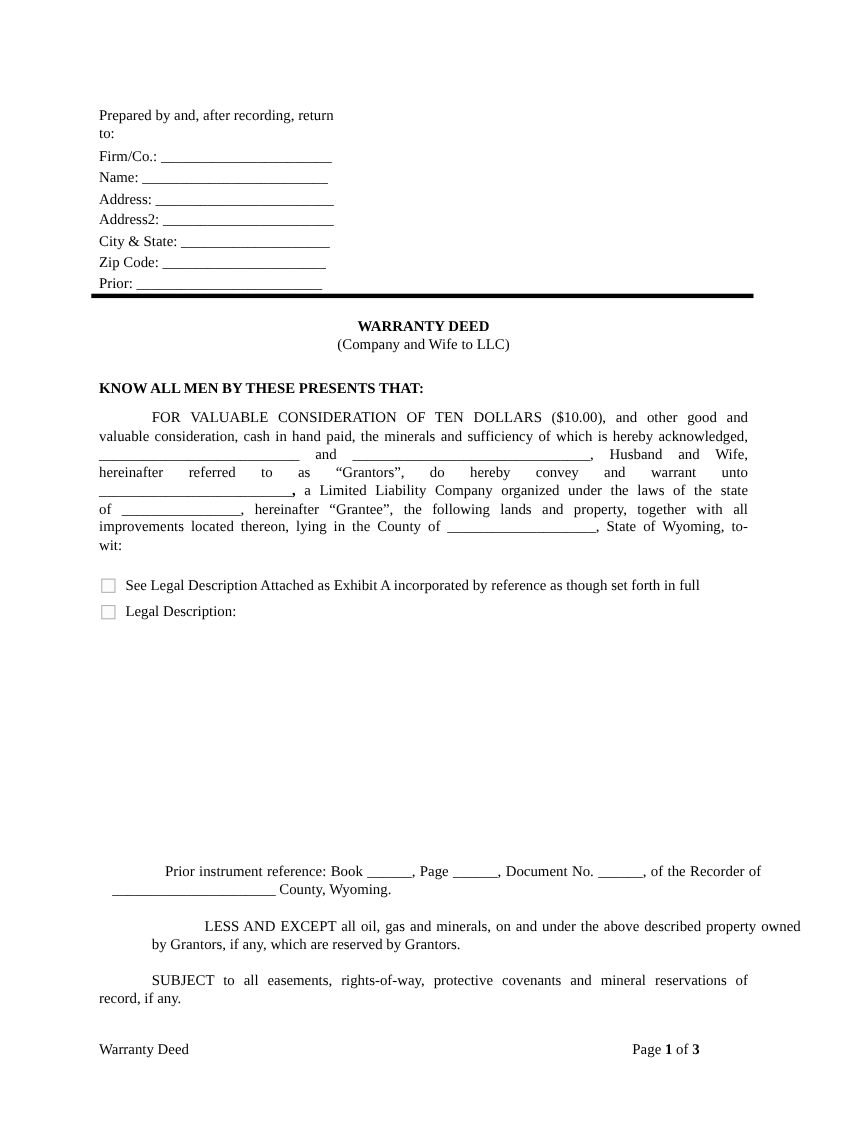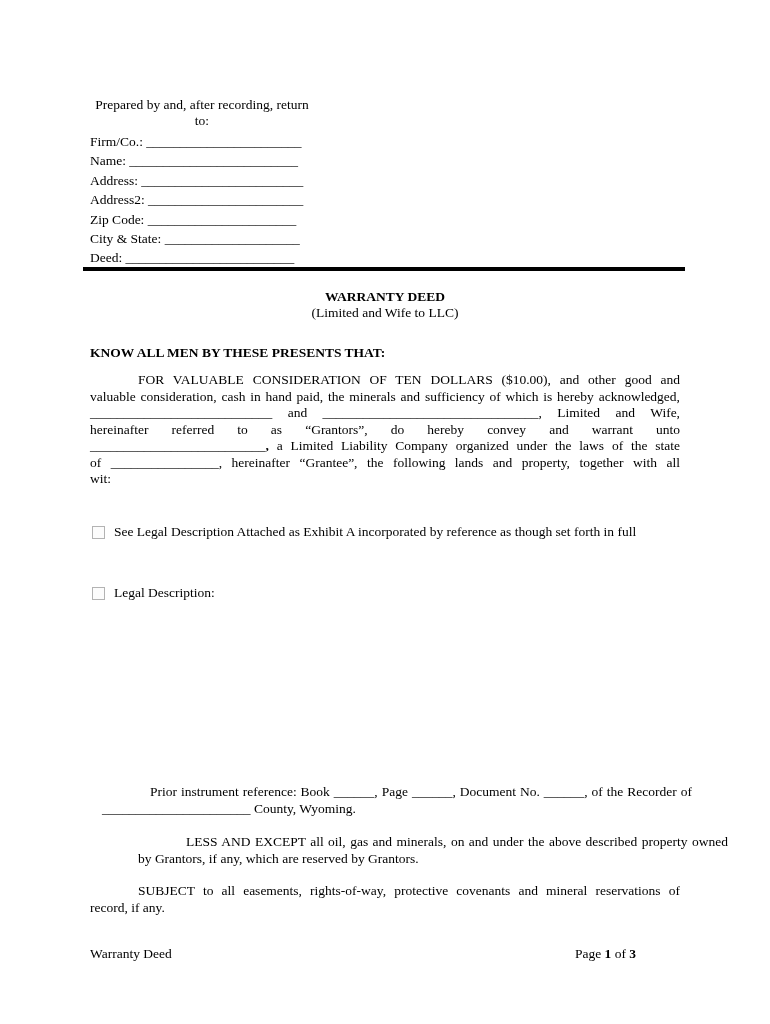--- a/index.html
+++ b/index.html
@@ -9,21 +9,21 @@
     width: 770px;
     height: 1024px;
     background: #ffffff;
     color: #000000;
     font-family: "Liberation Serif", "DejaVu Serif", serif;
     font-size: 13.5px;
     overflow: hidden;
   }
   
   .return-block { position: absolute; left: 90px; top: 97px; width: 224px; }
-  .prepared { line-height: 15.5px; margin-bottom: 4px; text-align: center; }
+  .prepared { line-height: 15.5px; margin-bottom: 4px; }
   .hfield { line-height: 19.4px; white-space: nowrap; }
   
   .rule { position: absolute; left: 83px; top: 267px; width: 602px; height: 4px; background: #000000; }
   
   .titleblock { position: absolute; left: 0; top: 289px; width: 770px; text-align: center; line-height: 16.4px; }
   .doc-title { font-weight: bold; }
   
   .heading { position: absolute; left: 90px; top: 345px; width: 590px; font-weight: bold; }
   
   .para { position: absolute; left: 90px; width: 590px; }
@@ -31,62 +31,63 @@
   .stretch { text-align: justify; text-align-last: justify; }
   .indent { text-indent: 48px; }
   .para1 { top: 372px; }
   .prior { top: 784px; margin-left: 12px; }
   .less { top: 834px; margin-left: 48px; }
   .subject { top: 883px; }
   .bold { font-weight: bold; }
   
   .cbrow { position: absolute; left: 90px; width: 590px; display: flex; align-items: flex-start; }
   .cbrow1 { top: 524px; }
-  .cbrow2 { top: 548px; margin-top: 37px; }
+  .cbrow2 { top: 548px; }
   .checkbox {
     flex: none; width: 13px; height: 13px;
     border: 1px solid #b3b3b3; background: #fcfcfc;
     margin: 2px 9px 0 2px;
   }
   .cblabel { line-height: 16.55px; }
   
   .footer { position: absolute; left: 90px; top: 946px; width: 546px; display: flex; justify-content: space-between; }
 </style>
 </head>
 <body>
 
 <div class="page">
 
   <div class="return-block">
     <div class="prepared">Prepared by and, after recording, return to:</div>
     <div class="hfield">Firm/Co.: _______________________</div>
     <div class="hfield">Name: _________________________</div>
     <div class="hfield">Address: ________________________</div>
     <div class="hfield">Address2: _______________________</div>
+    <div class="hfield">City &amp; State: ____________________</div>
     <div class="hfield">Zip Code: ______________________</div>
-    <div class="hfield">City &amp; State: ____________________</div>
-    <div class="hfield">Deed: _________________________</div>
+    <div class="hfield">Prior: _________________________</div>
   </div>
 
   <div class="rule"></div>
 
   <div class="titleblock">
     <div class="doc-title">WARRANTY DEED</div>
-    <div class="doc-subtitle">(Limited and Wife to LLC)</div>
+    <div class="doc-subtitle">(Company and Wife to LLC)</div>
   </div>
 
   <div class="heading">KNOW ALL MEN BY THESE PRESENTS THAT:</div>
 
   <div class="para para1">
     <div class="pline stretch indent">FOR VALUABLE CONSIDERATION OF TEN DOLLARS ($10.00), and other good and</div>
     <div class="pline stretch">valuable consideration, cash in hand paid, the minerals and sufficiency of which is hereby acknowledged,</div>
-    <div class="pline stretch">___________________________ and ________________________________, Limited and Wife,</div>
+    <div class="pline stretch">___________________________ and ________________________________, Husband and Wife,</div>
     <div class="pline stretch">hereinafter referred to as “Grantors”, do hereby convey and warrant unto</div>
     <div class="pline stretch"><span>__________________________</span><span class="bold">,</span><span> a Limited Liability Company organized under the laws of the state</span></div>
     <div class="pline stretch">of ________________, hereinafter “Grantee”, the following lands and property, together with all</div>
+    <div class="pline stretch">improvements located thereon, lying in the County of ____________________, State of Wyoming, to-</div>
     <div class="pline">wit:</div>
   </div>
 
   <div class="cbrow cbrow1">
     <span class="checkbox"></span>
     <span class="cblabel">See Legal Description Attached as Exhibit A incorporated by reference as though set forth in full</span>
   </div>
   <div class="cbrow cbrow2">
     <span class="checkbox"></span>
     <span class="cblabel">Legal Description:</span>

